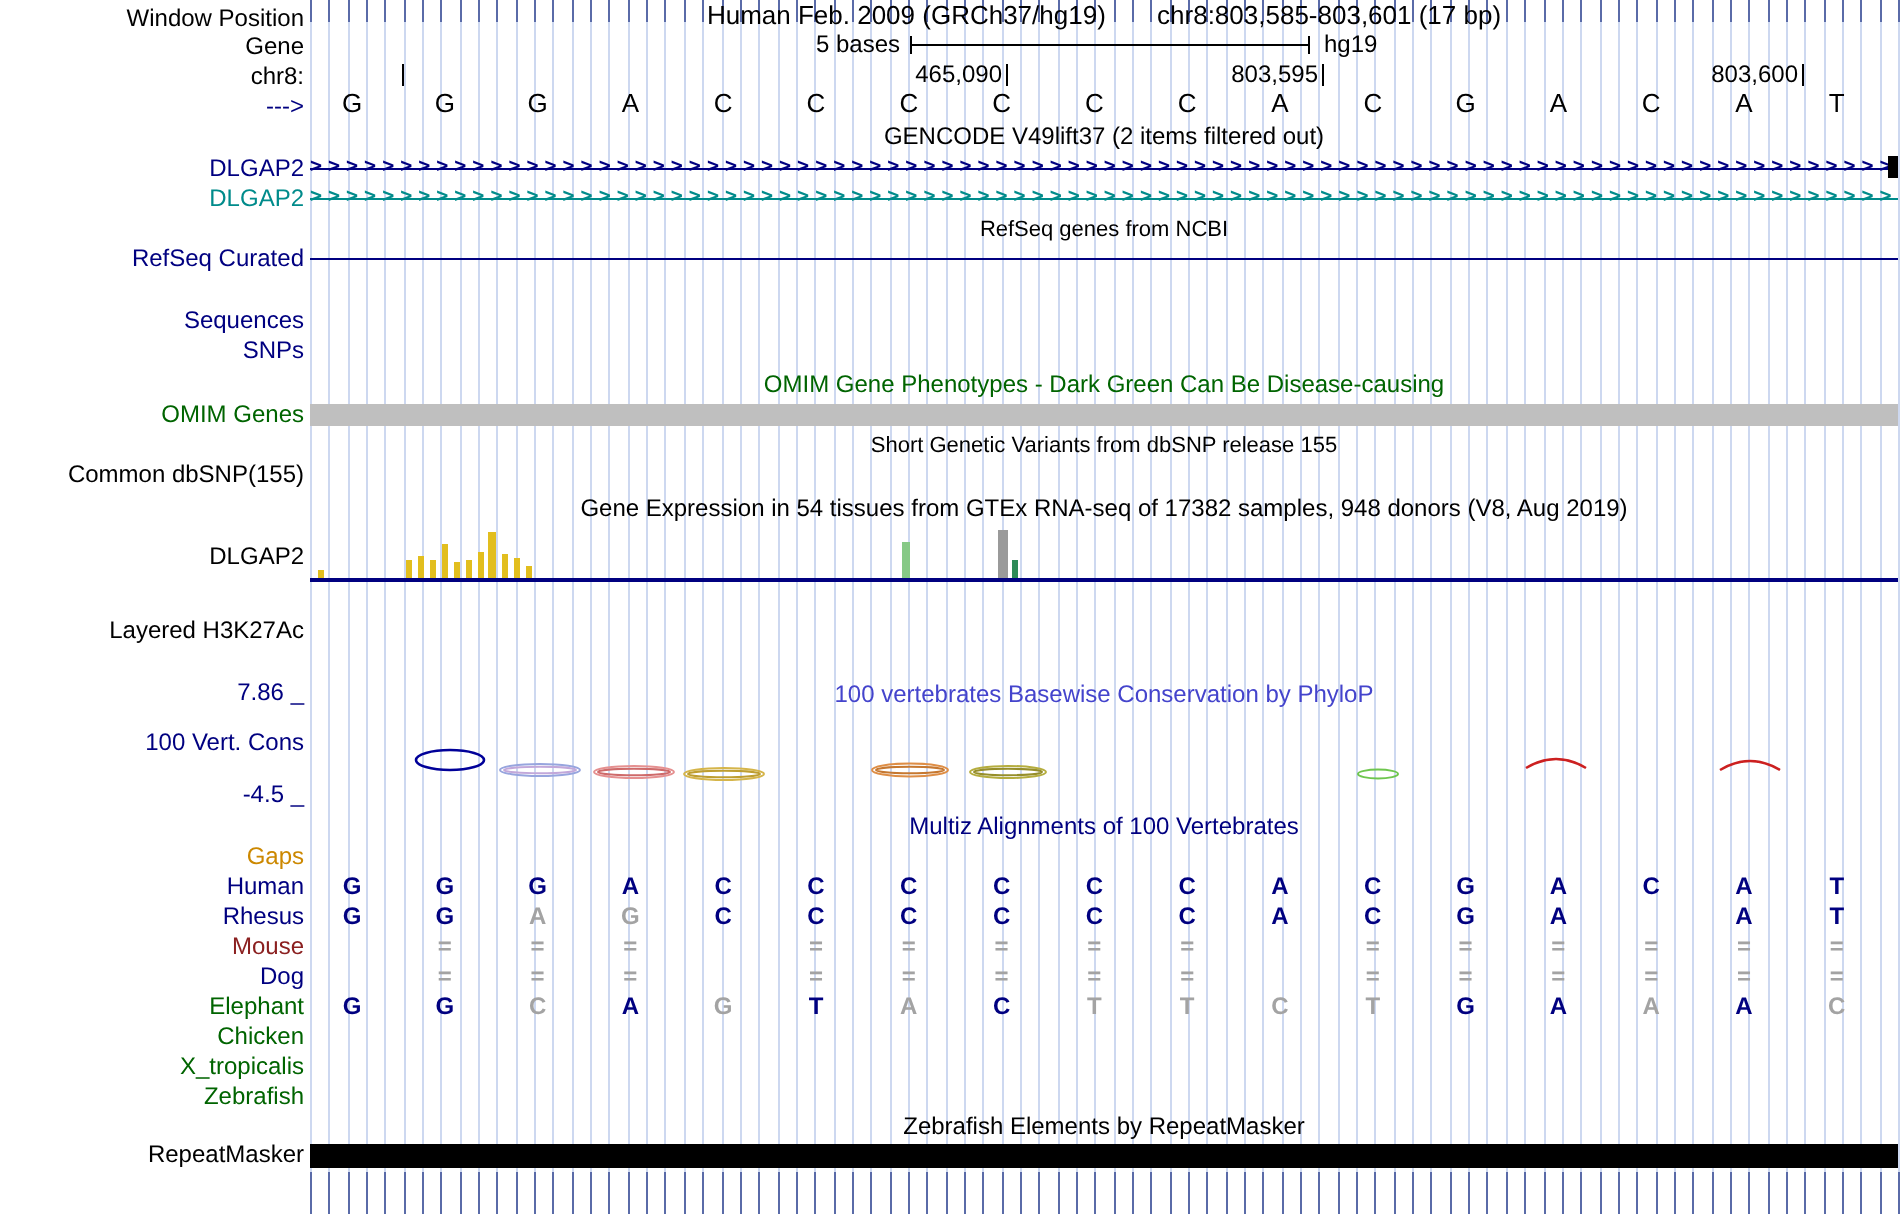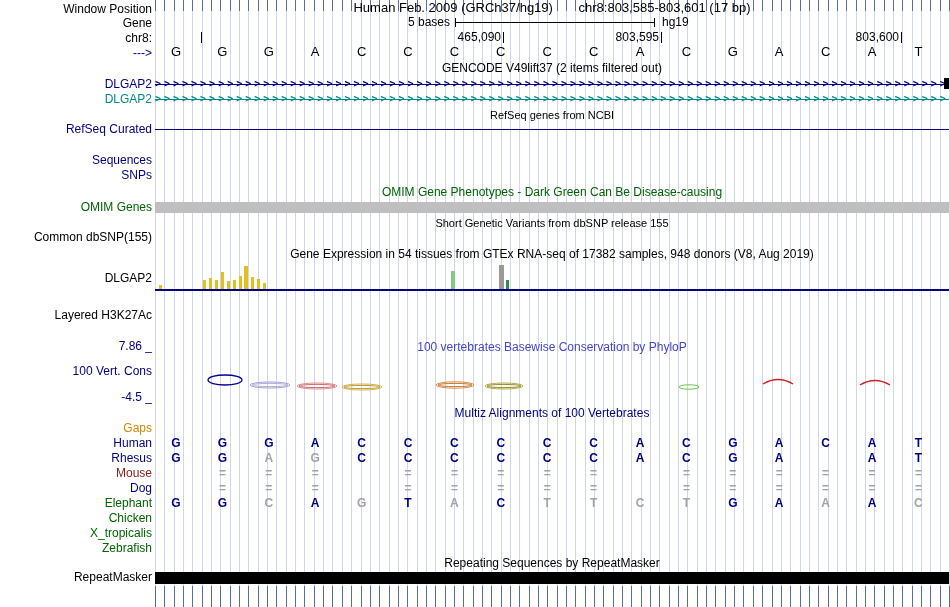--- a/index.html
+++ b/index.html
@@ -482,17 +482,17 @@
       <span class="mz" style="position: absolute; left: 722.8px; top: 496px; color: rgb(0, 0, 128);">G</span>
       <span class="mz" style="position: absolute; left: 769.2px; top: 496px; color: rgb(0, 0, 128);">A</span>
       <span class="mz" style="position: absolute; left: 815.6px; top: 496px; color: rgb(163, 163, 163);">A</span>
       <span class="mz" style="position: absolute; left: 862px; top: 496px; color: rgb(0, 0, 128);">A</span>
       <span class="mz" style="position: absolute; left: 908.4px; top: 496px; color: rgb(163, 163, 163);">C</span>
       <div class="llabel" style="position: absolute; top: 511px; color: rgb(0, 100, 0);">Chicken</div>
       <div class="llabel" style="position: absolute; top: 526px; color: rgb(0, 100, 0);">X_tropicalis</div>
       <div class="llabel" style="position: absolute; top: 541px; color: rgb(0, 100, 0);">Zebrafish</div>
     </div>
 
-  <div class="ctitle" style="top:556px">Repeating Sequences by RepeatMasker</div>
+  <div class="ctitle" style="top:556px">Zebrafish Elements by RepeatMasker</div>
   <div class="llabel" style="top:570px">RepeatMasker</div>
   <div style="position:absolute;left:155px;top:572px;width:794px;height:12px;background:#000"></div>
 
 </div>
 
 </body></html>

